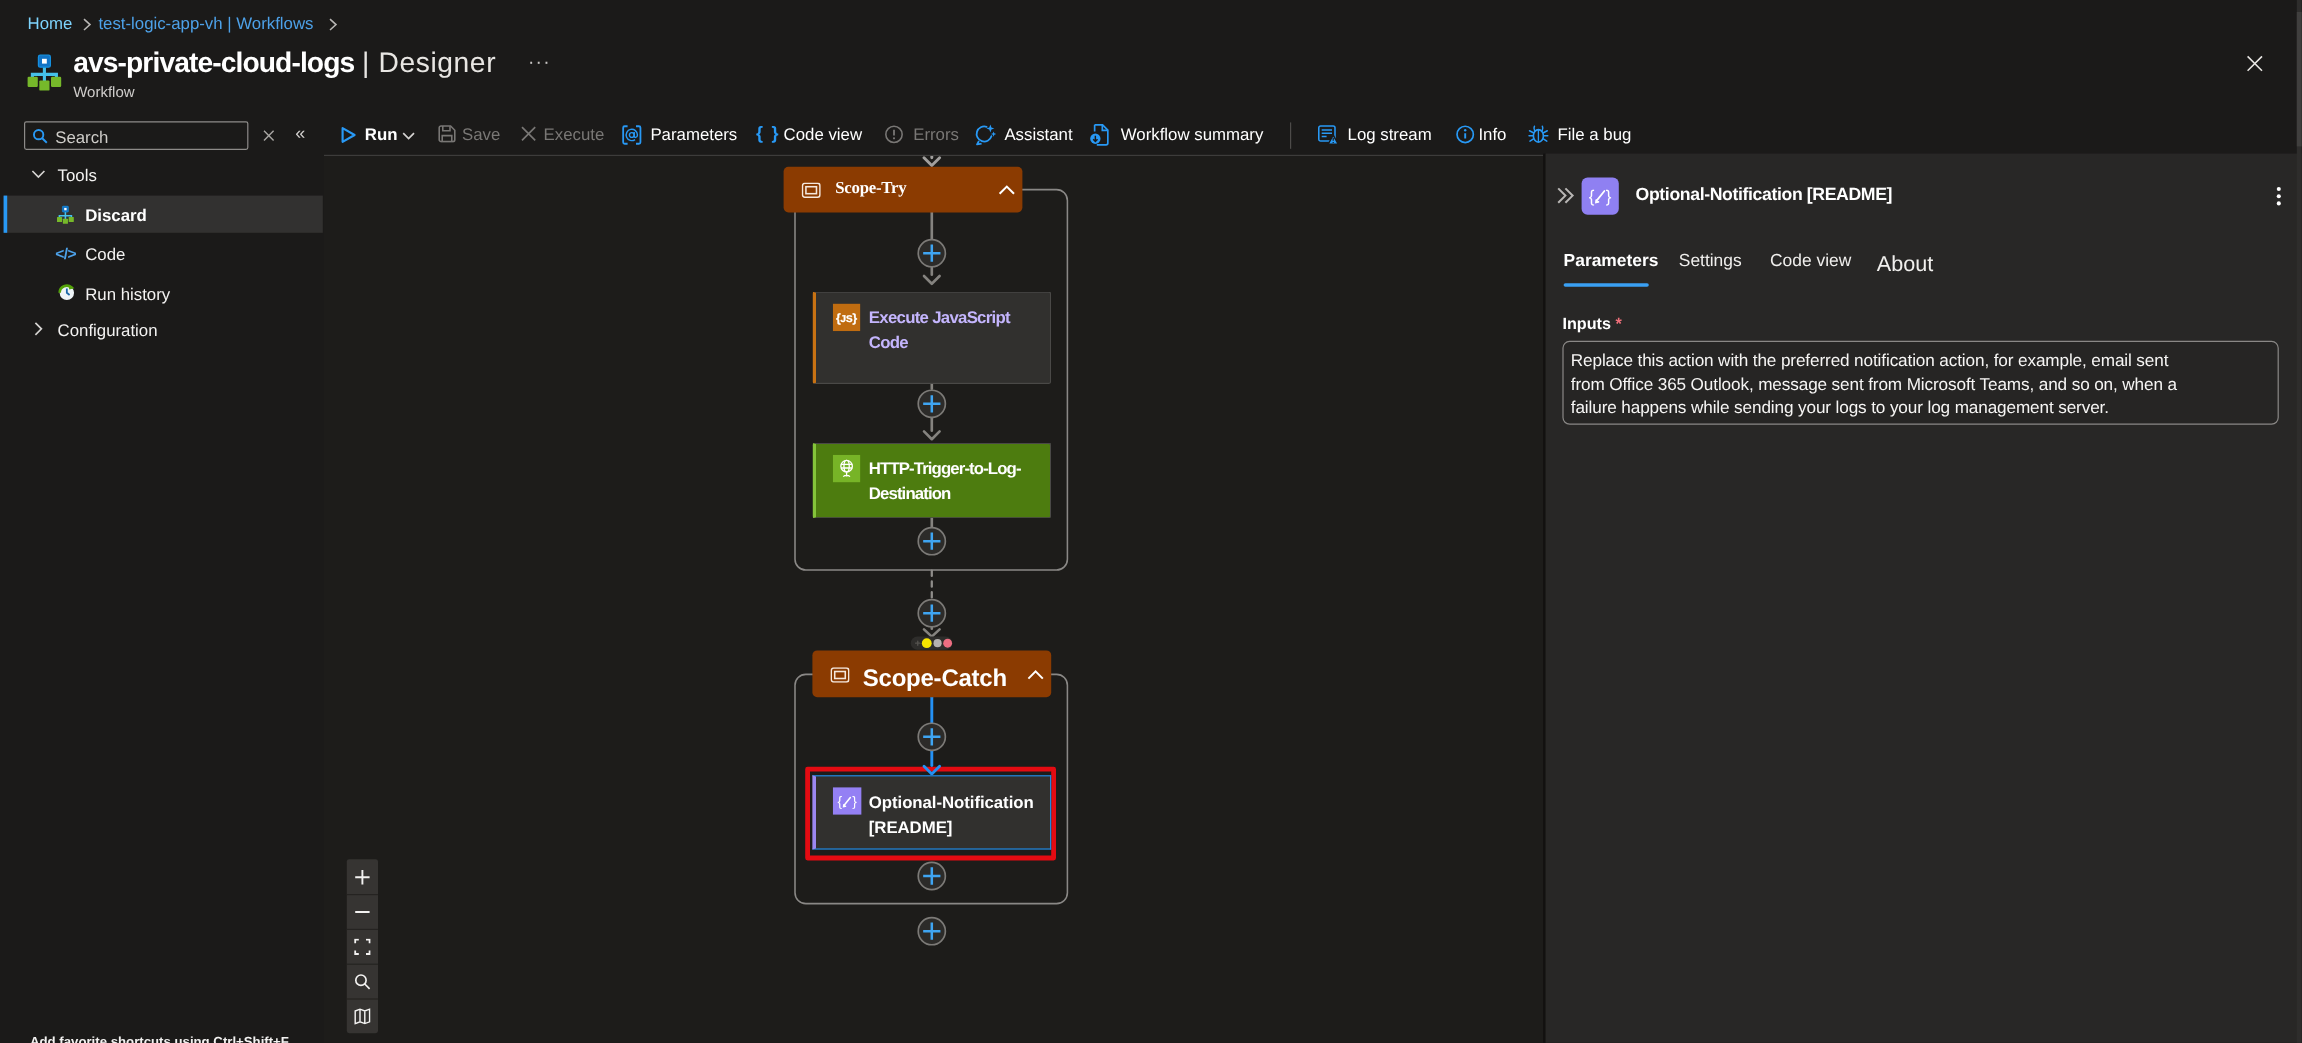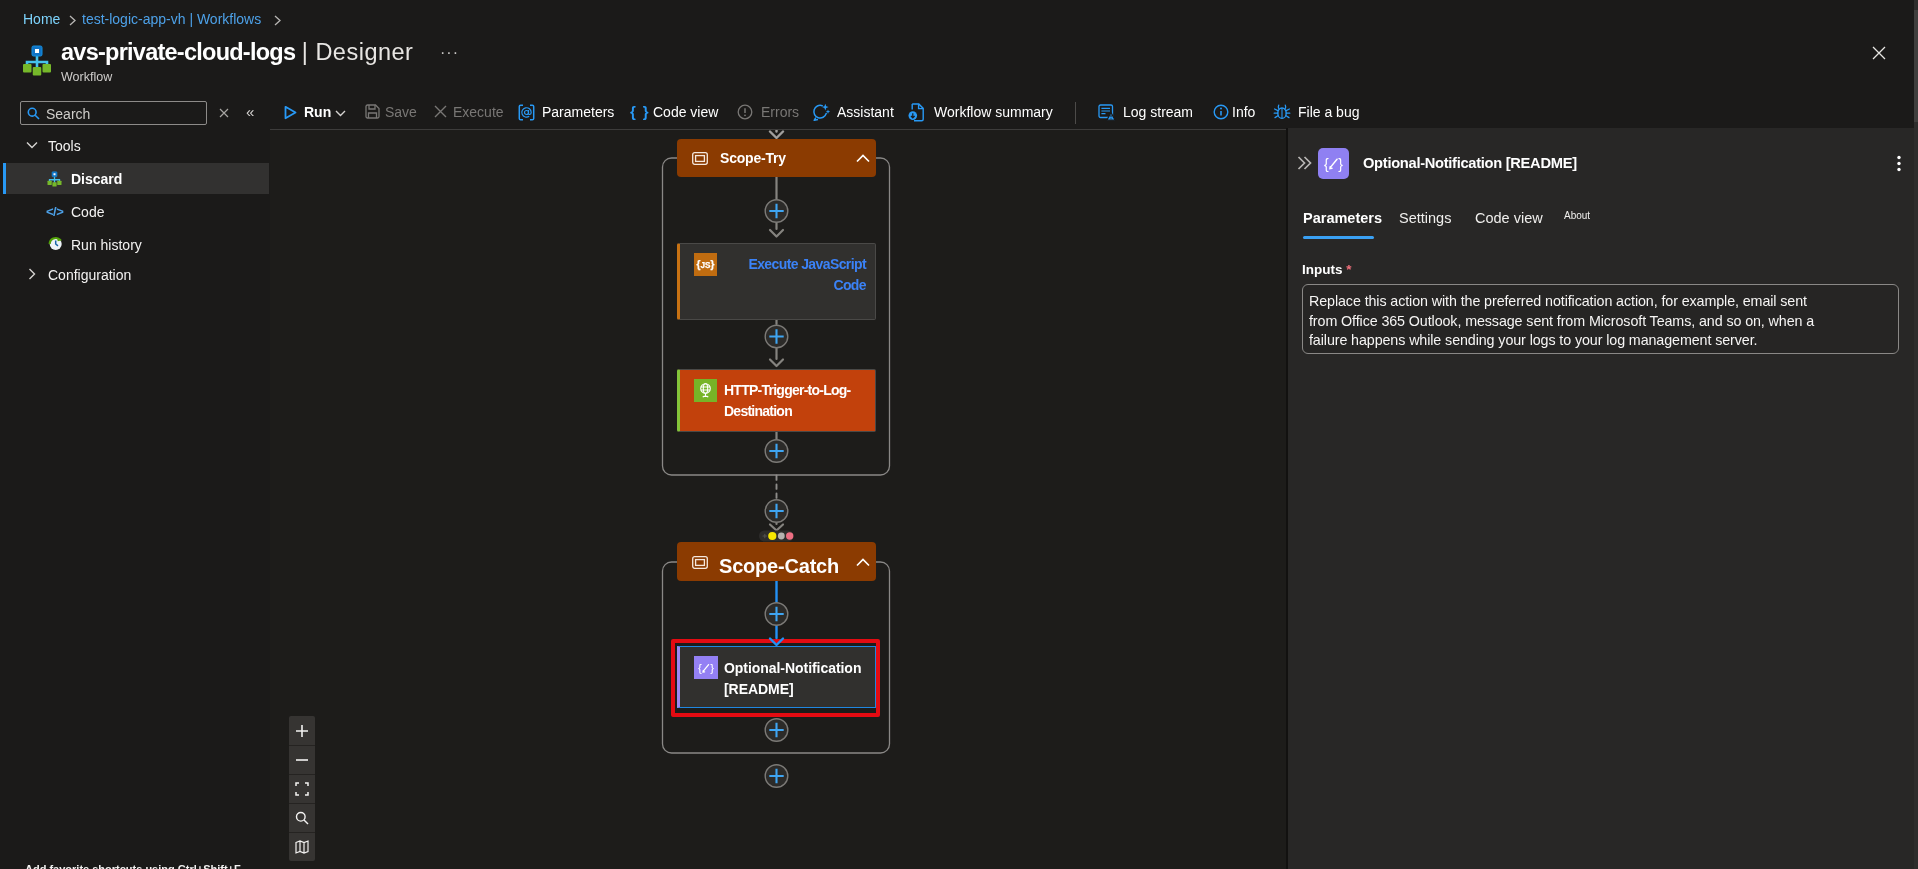--- a/index.html
+++ b/index.html
@@ -228,40 +228,40 @@
         <circle r="11.3" fill="#2c2b29" stroke="#7c7a77" stroke-width="1.4"></circle>
         <path d="M-7.2 0 H7.2 M0 -7.2 V7.2" stroke="#3fa5f2" stroke-width="2.1"></path>
       </g>
     <g transform="translate(776.5,776)">
         <circle r="11.3" fill="#2c2b29" stroke="#7c7a77" stroke-width="1.4"></circle>
         <path d="M-7.2 0 H7.2 M0 -7.2 V7.2" stroke="#3fa5f2" stroke-width="2.1"></path>
       </g>
   </g>
 </svg>
 
-<div class="abs" style="left:677px;top:139px;width:199px;height:38px;background:#8b3b01;border-radius:4px;">
+<div class="abs" style="left:653px;top:139px;width:199px;height:38px;background:#8b3b01;border-radius:4px;font-family:Liberation Serif, serif;">
   <svg class="abs" style="left:15px;top:13px;" width="16" height="13" viewBox="0 0 16 13">
     <rect x="0.7" y="0.7" width="14.6" height="11.6" rx="2" fill="none" stroke="#f5e8de" stroke-width="1.3"></rect>
     <rect x="3.6" y="3.6" width="8.8" height="5.8" fill="none" stroke="#f5e8de" stroke-width="1.3"></rect>
   </svg>
   <div class="abs" style="left:43px;top:11px;font-size:14px;font-weight:bold;color:#ffffff;letter-spacing:-0.2px;">Scope-Try</div>
   <svg class="abs" style="left:179px;top:15px;" width="14" height="9" viewBox="0 0 14 9">
     <path d="M1 7.5 L7 1.5 L13 7.5" stroke="#ffffff" stroke-width="1.7" fill="none"></path>
   </svg>
 </div>
 
 <div class="abs" style="left:677px;top:243px;width:199px;height:77px;background:#31302e;border:1px solid #4a4947;border-left:3px solid #c87213;border-radius:2px;">
   <svg class="abs" style="left:14px;top:9px;" width="23" height="23" viewBox="0 0 23 23">
     <rect width="23" height="23" fill="#c06c10"></rect>
     <text x="11.5" y="15.3" font-size="10" font-weight="bold" fill="#ffffff" text-anchor="middle" font-family="Liberation Sans" stroke="#ffffff" stroke-width="0.25">{<tspan font-size="8.2">JS</tspan>}</text>
   </svg>
-  <div class="abs" style="left:44px;top:10px;width:142px;font-size:14px;font-weight:bold;color:#3b82f6;line-height:20.5px;letter-spacing:-0.6px;text-align:right;">Execute JavaScript Code</div>
-</div>
-
-<div class="abs" style="left:677px;top:369px;width:199px;height:63px;background:#c2410c;border:1px solid #4a4947;border-left:3px solid #84c43a;border-radius:2px;">
+  <div class="abs" style="left:44px;top:10px;width:142px;font-size:14px;font-weight:bold;color:#c4b5fd;line-height:20.5px;letter-spacing:-0.6px;">Execute JavaScript Code</div>
+</div>
+
+<div class="abs" style="left:677px;top:369px;width:199px;height:63px;background:#4d7c0f;border:1px solid #4a4947;border-left:3px solid #84c43a;border-radius:2px;">
   <svg class="abs" style="left:14px;top:9px;" width="23" height="23" viewBox="0 0 23 23">
     <rect width="23" height="23" fill="#77b427"></rect>
     <g fill="none" stroke="#ffffff" stroke-width="1.1">
       <circle cx="11.5" cy="9.5" r="4.8"></circle>
       <ellipse cx="11.5" cy="9.5" rx="2.2" ry="4.8"></ellipse>
       <path d="M6.8 8 H16.2 M6.8 11 H16.2"></path>
       <path d="M11.5 14.3 V18 M8.7 18.2 C10 16.8 13 16.8 14.3 18.2"></path>
     </g>
   </svg>
   <div class="abs" style="left:44px;top:10px;width:150px;font-size:14px;font-weight:bold;color:#ffffff;line-height:20.5px;letter-spacing:-0.75px;">HTTP-Trigger-to-Log-Destination</div>
@@ -328,18 +328,18 @@
 <div class="abs" style="left:1363px;top:155px;font-size:14.7px;font-weight:bold;color:#ffffff;letter-spacing:-0.3px;white-space:nowrap;">Optional-Notification [README]</div>
 <svg class="abs" style="left:1896px;top:155px;" width="6" height="17" viewBox="0 0 6 17">
   <circle cx="3" cy="2.5" r="1.7" fill="#ffffff"></circle>
     <circle cx="3" cy="8.5" r="1.7" fill="#ffffff"></circle>
     <circle cx="3" cy="14.5" r="1.7" fill="#ffffff"></circle>
 </svg>
 
 <div class="abs" style="left:1303px;top:210px;font-size:14.5px;font-weight:bold;color:#ffffff;">Parameters</div>
 <div class="abs" style="left:1399px;top:210px;font-size:14.5px;color:#f0efed;">Settings</div>
 <div class="abs" style="left:1475px;top:210px;font-size:14.5px;color:#f0efed;">Code view</div>
-<div class="abs" style="left:1564px;top:210px;font-size:10px;color:#f0efed;">About</div>
+<div class="abs" style="left:1564px;top:210px;font-size:18px;color:#f0efed;">About</div>
 <div class="abs" style="left:1303px;top:236px;width:71px;height:3px;background:#3aa0f3;border-radius:2px;"></div>
 
 <div class="abs" style="left:1302px;top:262px;font-size:13.5px;font-weight:bold;color:#ffffff;">Inputs <span style="color:#f1707b;">*</span></div>
 <div class="abs" style="left:1302px;top:284px;width:597px;height:70px;border:1px solid #8a8886;border-radius:6px;background:#262524;"></div>
 <div class="abs" style="left:1309px;top:292px;width:620px;font-size:14.3px;color:#f6f5f4;line-height:19.5px;letter-spacing:-0.1px;white-space:nowrap;">Replace this action with the preferred notification action, for example, email sent<br>from Office 365 Outlook, message sent from Microsoft Teams, and so on, when a<br>failure happens while sending your logs to your log management server.</div>
 
 </body></html>

